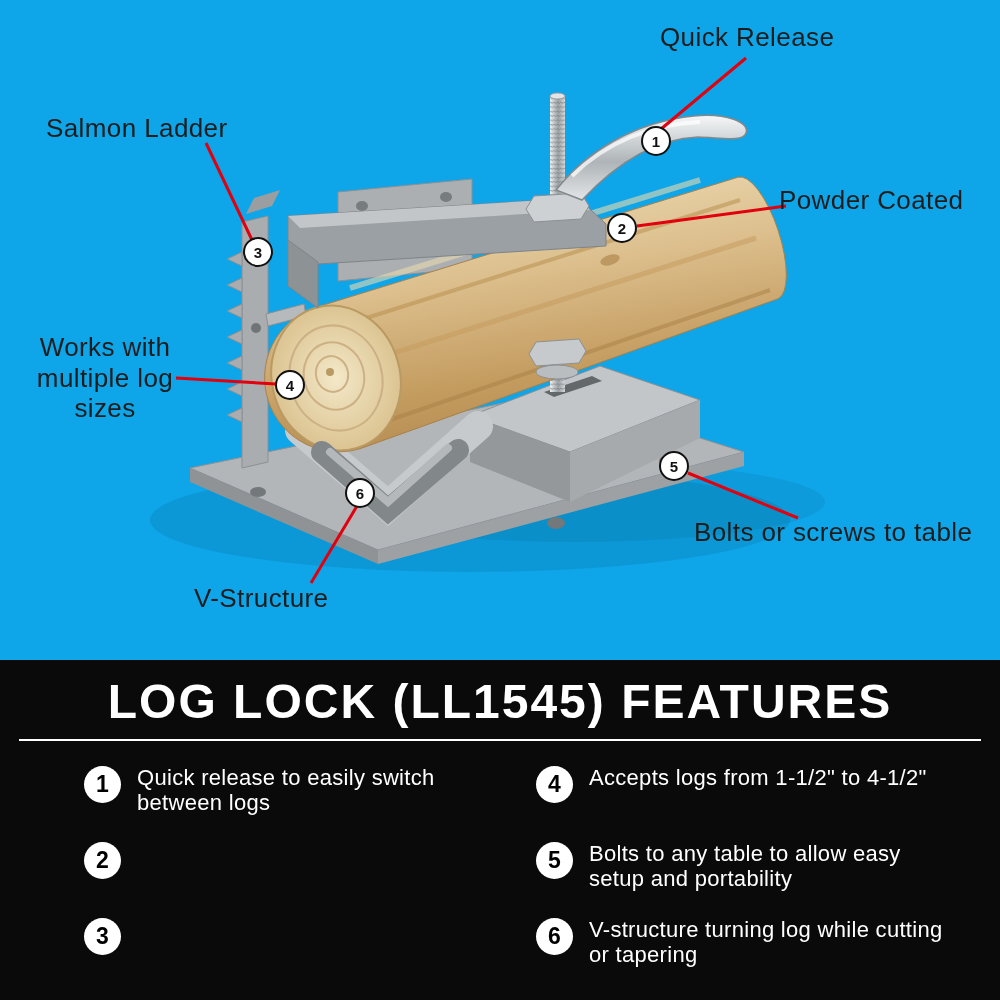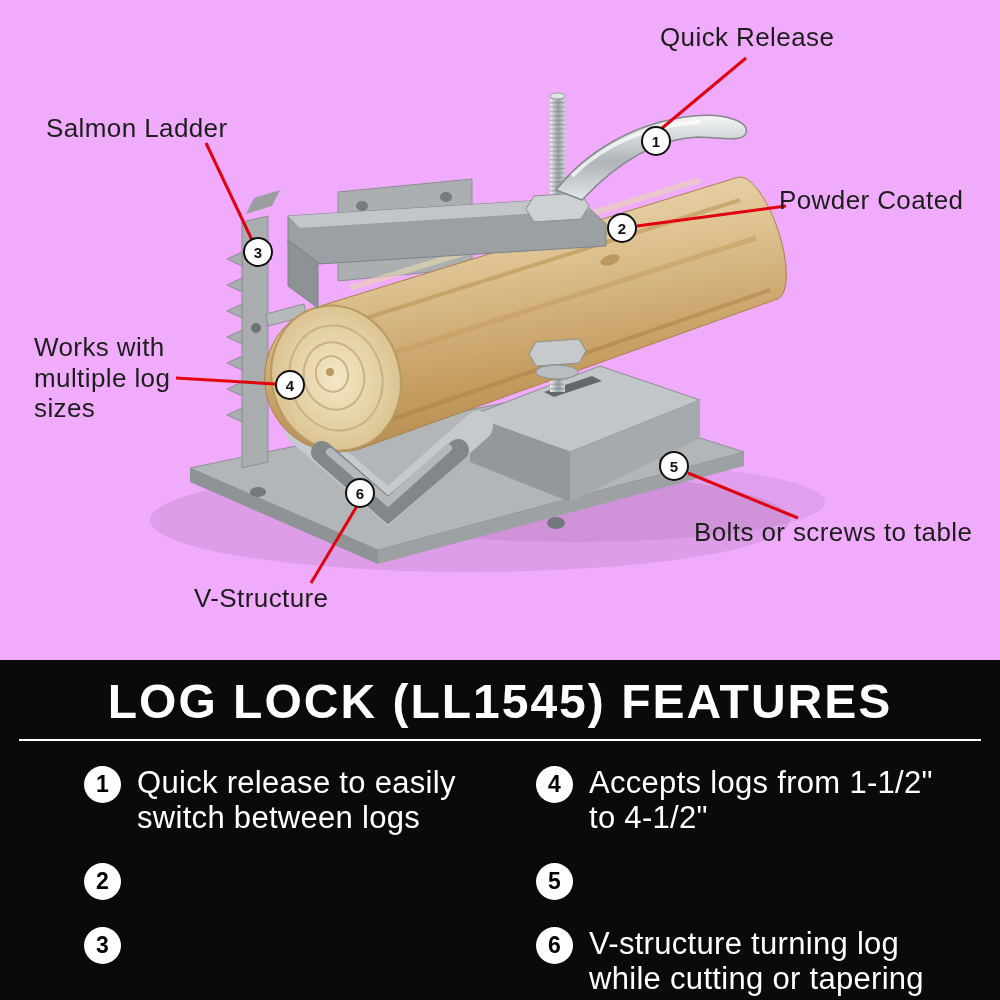--- a/index.html
+++ b/index.html
@@ -1,43 +1,43 @@
 <!DOCTYPE html>
 <html><head>
 <meta charset="utf-8">
 <style>
   html,body{margin:0;padding:0;background:#fff;}
-  .stage{position:relative;width:1000px;height:1000px;background:#f0abfc;overflow:hidden;
+  .stage{position:relative;width:1000px;height:1000px;background:#0ea5e9;overflow:hidden;
          font-family:"Liberation Sans", sans-serif;}
   
   .photo-area{position:absolute;left:0;top:0;width:1000px;height:660px;}
   .product-svg,.overlay-svg{position:absolute;left:0;top:0;}
   .overlay-svg{pointer-events:none;}
   .callout-label{position:absolute;font-size:26px;color:#1d1d1d;letter-spacing:.4px;white-space:nowrap;}
   .lbl-quick{left:660px;top:22px;}
   .lbl-powder{left:779px;top:185px;}
   .lbl-salmon{left:46px;top:113px;}
-  .lbl-works{left:34px;top:332px;width:142px;text-align:left;line-height:1.18;white-space:normal;}
+  .lbl-works{left:34px;top:332px;width:142px;text-align:center;line-height:1.18;white-space:normal;}
   .lbl-bolts{left:694px;top:517px;}
   .lbl-vstructure{left:194px;top:583px;}
   .marker{position:absolute;width:26px;height:26px;border:2px solid #111;border-radius:50%;
           background:#fff;color:#111;display:flex;align-items:center;justify-content:center;
           font-size:15px;font-weight:bold;z-index:5;}
   .m1{left:641px;top:126px;} .m2{left:607px;top:213px;} .m3{left:243px;top:237px;}
   .m4{left:275px;top:370px;} .m5{left:659px;top:451px;} .m6{left:345px;top:478px;}
   
   .panel{position:absolute;left:0;top:660px;width:1000px;height:427px;background:#0a0a0a;color:#fff;}
   .panel-title{text-align:center;font-size:48px;font-weight:bold;letter-spacing:2px;padding-top:14px;}
   .rule{height:2px;background:#ffffff;margin:10px 19px 0 19px;}
   .features{display:grid;grid-template-columns:1fr 1fr;column-gap:34px;row-gap:26px;
             padding:24px 46px 0 84px;}
   .feature{display:flex;align-items:flex-start;gap:16px;}
   .fnum{flex:0 0 37px;width:37px;height:37px;border-radius:50%;background:#fff;color:#000;
         font-weight:bold;font-size:23px;display:flex;align-items:center;justify-content:center;margin-top:1px;}
-  .ftext{font-size:31px;line-height:1.14;max-width:360px;letter-spacing:.3px;}
+  .ftext{font-size:22px;line-height:1.14;max-width:360px;letter-spacing:.3px;}
 </style>
 </head>
 <body>
 
 <div class="stage">
 
   <div class="photo-area">
 
     <svg class="product-svg" width="1000" height="660" viewBox="0 0 1000 660">
       <defs>
@@ -206,20 +206,21 @@
       </div>
       <div class="feature">
         <div class="fnum">
             <span>2</span>
           </div>
       </div>
       <div class="feature">
         <div class="fnum">
             <span>5</span>
           </div>
+        <div class="ftext">Bolts to any table to allow easy setup and portability</div>
       </div>
       <div class="feature">
         <div class="fnum">
             <span>3</span>
           </div>
       </div>
       <div class="feature">
         <div class="fnum">
             <span>6</span>
           </div>

